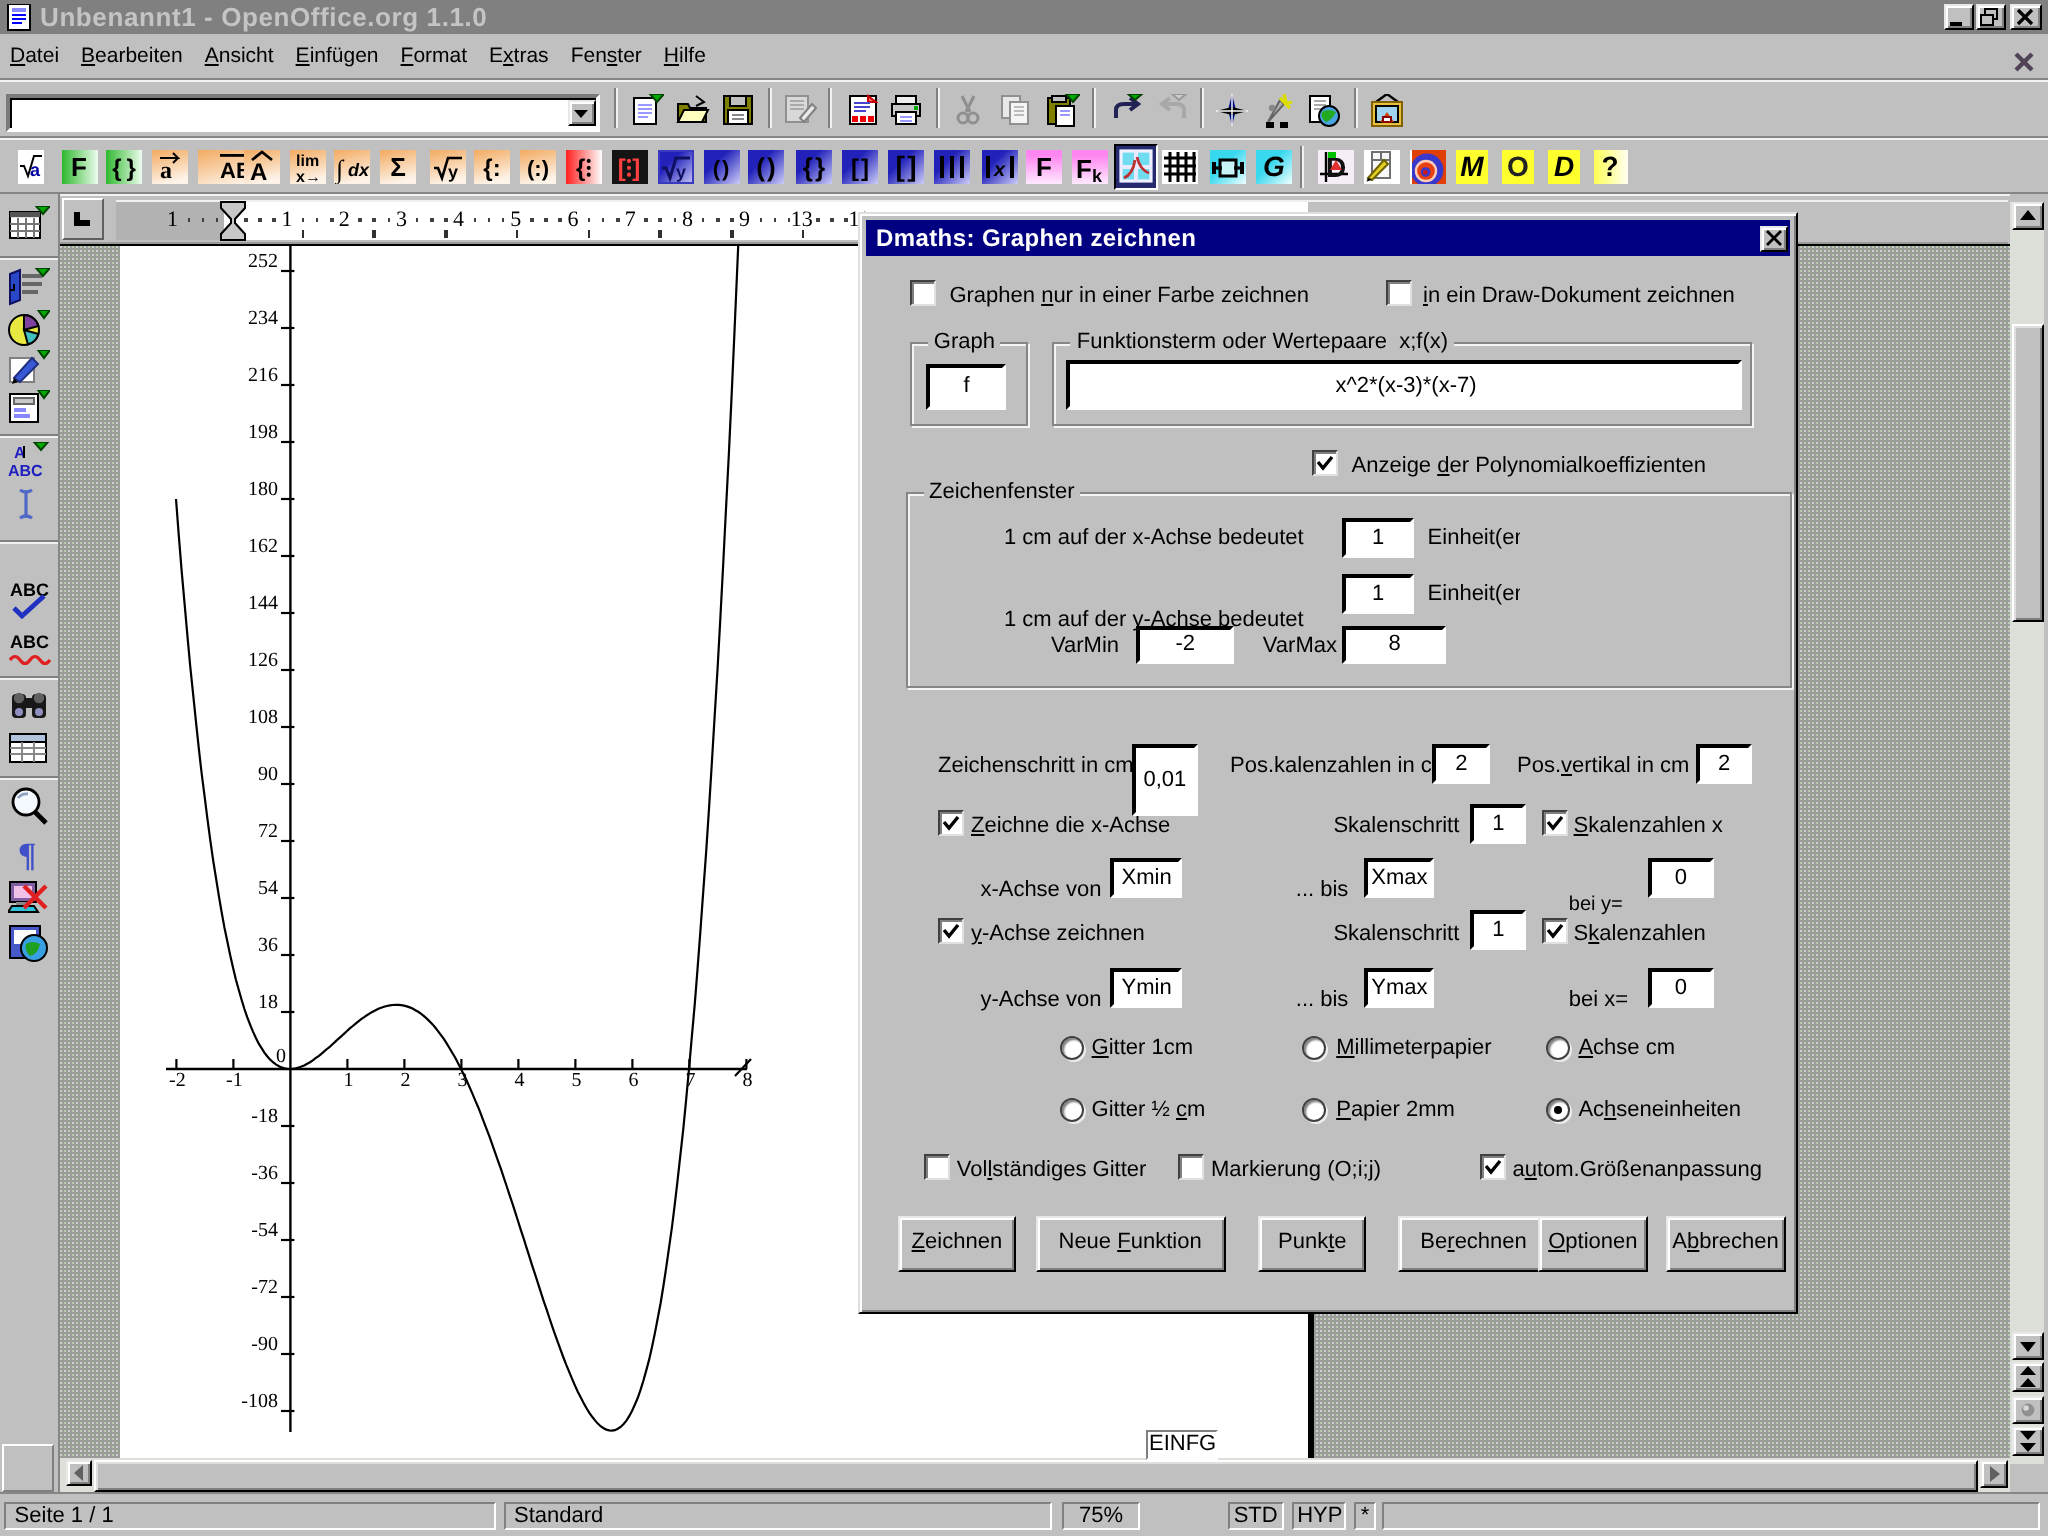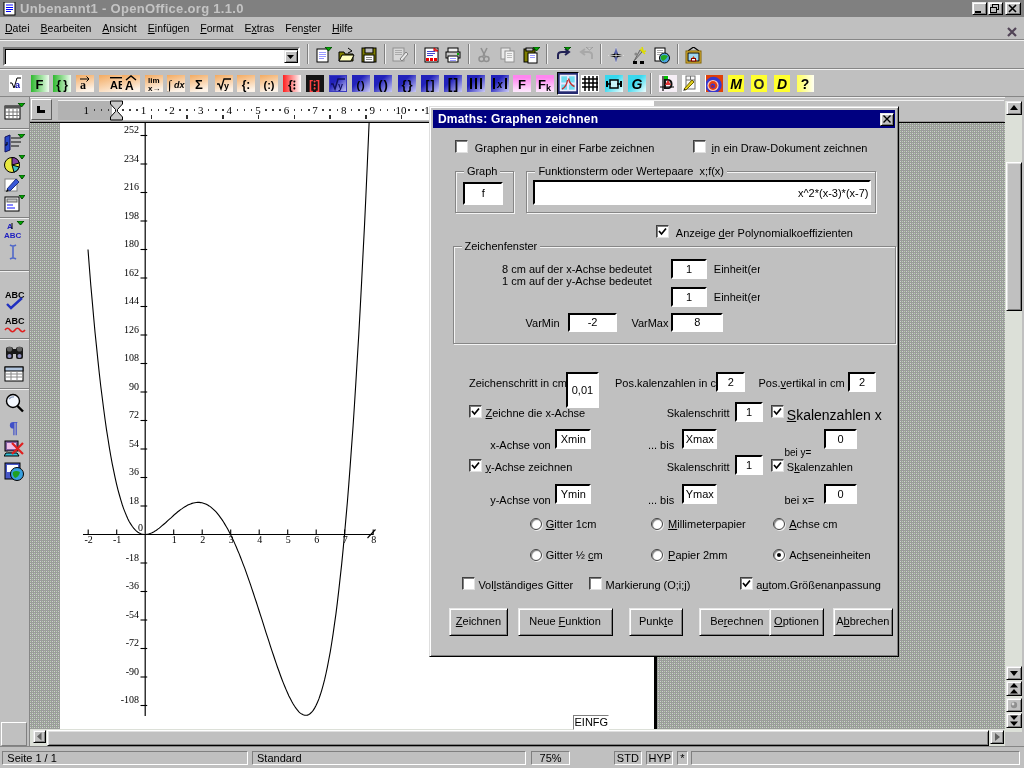--- a/index.html
+++ b/index.html
@@ -371,21 +371,21 @@
 <div class="ab" style="left:78.3px;top:103.5px;width:16px;text-align:center;font-size:11px;color:#000;font-family:'Liberation Serif',serif">1</div>
 <div class="ab" style="left:135.5px;top:103.5px;width:16px;text-align:center;font-size:11px;color:#000;font-family:'Liberation Serif',serif">1</div>
 <div class="ab" style="left:164.1px;top:103.5px;width:16px;text-align:center;font-size:11px;color:#000;font-family:'Liberation Serif',serif">2</div>
 <div class="ab" style="left:192.7px;top:103.5px;width:16px;text-align:center;font-size:11px;color:#000;font-family:'Liberation Serif',serif">3</div>
 <div class="ab" style="left:221.3px;top:103.5px;width:16px;text-align:center;font-size:11px;color:#000;font-family:'Liberation Serif',serif">4</div>
 <div class="ab" style="left:249.9px;top:103.5px;width:16px;text-align:center;font-size:11px;color:#000;font-family:'Liberation Serif',serif">5</div>
 <div class="ab" style="left:278.5px;top:103.5px;width:16px;text-align:center;font-size:11px;color:#000;font-family:'Liberation Serif',serif">6</div>
 <div class="ab" style="left:307.1px;top:103.5px;width:16px;text-align:center;font-size:11px;color:#000;font-family:'Liberation Serif',serif">7</div>
 <div class="ab" style="left:335.7px;top:103.5px;width:16px;text-align:center;font-size:11px;color:#000;font-family:'Liberation Serif',serif">8</div>
 <div class="ab" style="left:364.3px;top:103.5px;width:16px;text-align:center;font-size:11px;color:#000;font-family:'Liberation Serif',serif">9</div>
-<div class="ab" style="left:392.9px;top:103.5px;width:16px;text-align:center;font-size:11px;color:#000;font-family:'Liberation Serif',serif">10</div>
+<div class="ab" style="left:392.9px;top:103.5px;width:16px;text-align:center;font-size:11px;color:#000;font-family:'Liberation Serif',serif">13</div>
 <div class="ab" style="left:421.5px;top:103.5px;width:16px;text-align:center;font-size:11px;color:#000;font-family:'Liberation Serif',serif">11</div>
 <div class="ab" style="left:93.5px;top:109px;width:1.6px;height:1.6px;background:#404040"></div>
 <div class="ab" style="left:100.6px;top:109px;width:1.6px;height:1.6px;background:#404040"></div>
 <div class="ab" style="left:107.8px;top:109px;width:1.6px;height:1.6px;background:#404040"></div>
 <div class="ab" style="left:122.1px;top:109px;width:1.6px;height:1.6px;background:#404040"></div>
 <div class="ab" style="left:129.2px;top:109px;width:1.6px;height:1.6px;background:#404040"></div>
 <div class="ab" style="left:136.4px;top:109px;width:1.6px;height:1.6px;background:#404040"></div>
 <div class="ab" style="left:150.7px;top:109px;width:1.6px;height:1.6px;background:#404040"></div>
 <div class="ab" style="left:157.8px;top:109px;width:1.6px;height:1.6px;background:#404040"></div>
 <div class="ab" style="left:165.0px;top:109px;width:1.6px;height:1.6px;background:#404040"></div>
@@ -528,37 +528,37 @@
 <div class="grp" style="left:24.9px;top:64px;width:58.8px;height:42.3px">
       <div class="lab">Graph</div>
     </div>
 <div class="fld" style="left:33.3px;top:74.7px;width:40px;height:23.1px">
       <div class="v">f</div>
     </div>
 <div class="grp" style="left:96.4px;top:64px;width:349.8px;height:42.3px">
       <div class="lab">Funktionsterm oder Wertepaare&nbsp; x;f(x)</div>
     </div>
 <div class="fld" style="left:102.5px;top:73.3px;width:338px;height:24.5px">
-      <div class="v" style="text-align:right;left:3px">x^2*(x-3)*(x-7)</div>
+      <div class="v" style="text-align:center;left:3px">x^2*(x-3)*(x-7)</div>
     </div>
 <div class="cb" style="left:226.4px;top:118px">
       <svg width="11" height="11">
         <path d="M2 5 L4.5 8 L9 2.5" stroke="#000" stroke-width="1.7" fill="none"></path>
       </svg>
     </div>
 <div class="lbl" style="left:245.8px;top:120px;font-size:11px">Anzeige <u>d</u>er Polynomialkoeffizienten</div>
 <div class="grp" style="left:22.5px;top:138.7px;width:443px;height:97.9px">
       <div class="lab">Zeichenfenster</div>
     </div>
-<div class="lbl" style="left:72px;top:155.5px;font-size:11px">8 cm auf der x-Achse bedeutet</div>
+<div class="lbl" style="left:72px;top:155.5px;font-size:11px">1 cm auf der x-Achse bedeutet</div>
 <div class="fld" style="left:241.4px;top:151.9px;width:35.3px;height:19.8px">
       <div class="v">1</div>
     </div>
 <div class="lbl" style="left:283.8px;top:155.5px;width:46px;overflow:hidden">Einheit(en)</div>
-<div class="lbl" style="left:72px;top:168px;font-size:11px">1 cm auf der y-Achse bedeutet</div>
+<div class="lbl" style="left:72px;top:197px;font-size:11px">1 cm auf der y-Achse bedeutet</div>
 <div class="fld" style="left:241.4px;top:180.1px;width:35.3px;height:19.8px">
       <div class="v">1</div>
     </div>
 <div class="lbl" style="left:283.8px;top:183.7px;width:46px;overflow:hidden">Einheit(en)</div>
 <div class="lbl" style="left:95.5px;top:209.7px;font-size:11px">VarMin</div>
 <div class="fld" style="left:137.9px;top:205.6px;width:49.4px;height:19.7px">
       <div class="v">-2</div>
     </div>
 <div class="lbl" style="left:201.4px;top:209.7px;font-size:11px">VarMax</div>
 <div class="fld" style="left:241.4px;top:205.6px;width:51.8px;height:19.7px">
@@ -584,21 +584,21 @@
 <div class="lbl" style="left:55.5px;top:300px;font-size:11px"><u>Z</u>eichne die x-Achse</div>
 <div class="lbl" style="left:236.7px;top:300px;font-size:11px">Skalenschritt</div>
 <div class="fld" style="left:305px;top:294.8px;width:28.3px;height:19.8px">
       <div class="v">1</div>
     </div>
 <div class="cb" style="left:341.2px;top:298.1px">
       <svg width="11" height="11">
         <path d="M2 5 L4.5 8 L9 2.5" stroke="#000" stroke-width="1.7" fill="none"></path>
       </svg>
     </div>
-<div class="lbl" style="left:356.8px;top:300px;font-size:14px"><u>S</u>kalenzahlen x</div>
+<div class="lbl" style="left:356.8px;top:300px;font-size:11px"><u>S</u>kalenzahlen x</div>
 <div class="lbl" style="left:60.2px;top:331.5px;font-size:11px">x-Achse von</div>
 <div class="fld" style="left:125.2px;top:321.7px;width:36.2px;height:20.2px">
       <div class="v">Xmin</div>
     </div>
 <div class="lbl" style="left:217.9px;top:331.5px;font-size:11px">... bis</div>
 <div class="fld" style="left:252.3px;top:321.7px;width:34.8px;height:20.2px">
       <div class="v">Xmax</div>
     </div>
 <div class="lbl" style="left:354.4px;top:340px;font-size:10px">bei y=</div>
 <div class="fld" style="left:393.6px;top:321.7px;width:33.8px;height:20.2px">

